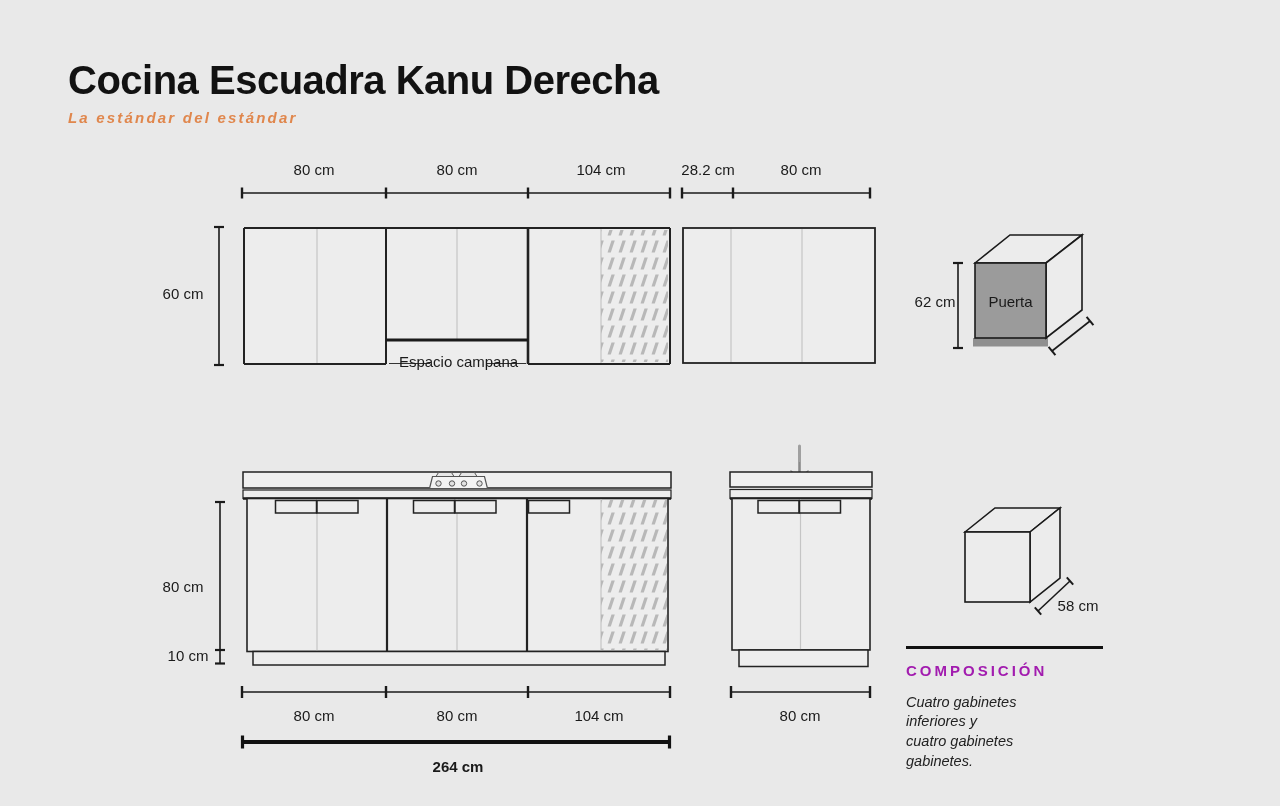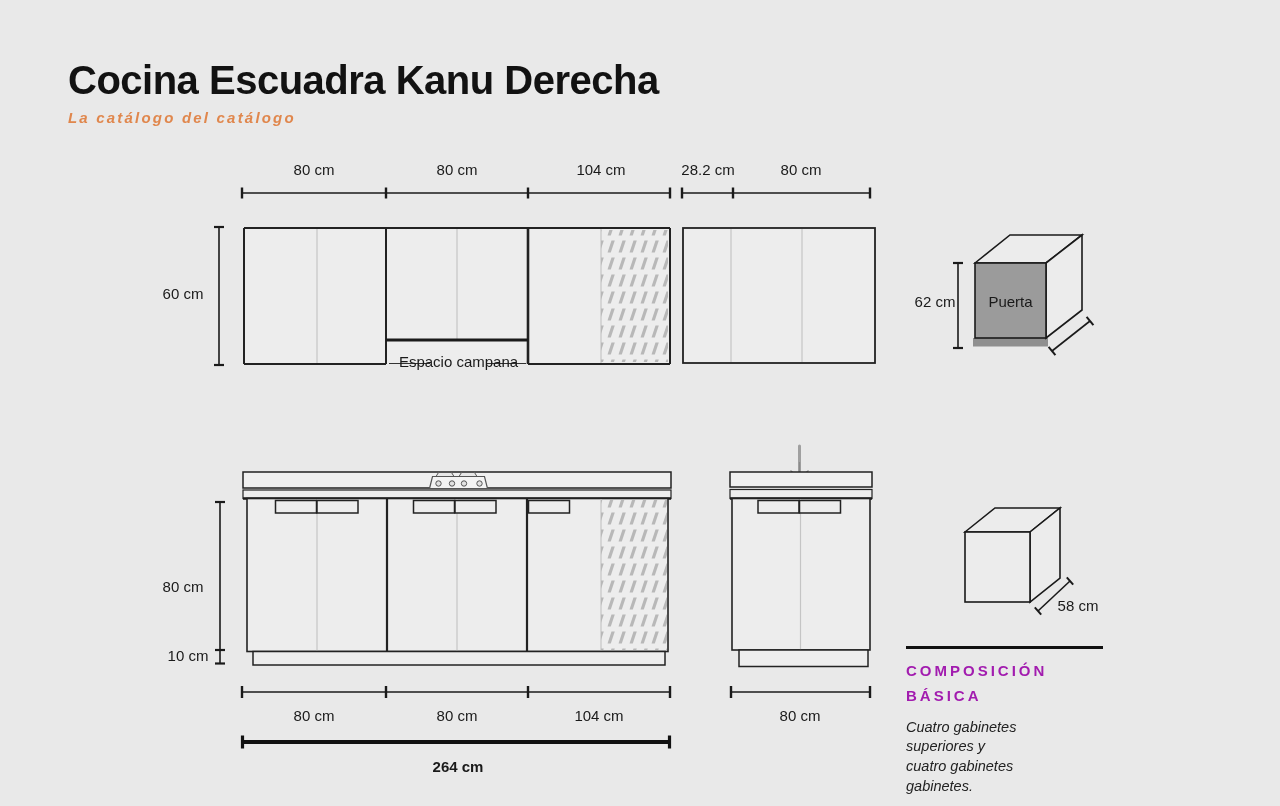--- a/index.html
+++ b/index.html
@@ -17,21 +17,21 @@
   .comp-body{margin-top:10px;font-size:14.5px;color:#222;line-height:1.22;}
   .comp-body div{margin-bottom:2px;font-style:italic;}
 </style>
 </head>
 <body>
 
 <div class="page">
 
   <div class="header">
     <div class="title">Cocina Escuadra Kanu Derecha</div>
-    <div class="subtitle">La catálogo del catálogo</div>
+    <div class="subtitle">La estándar del estándar</div>
   </div>
 
   <svg class="diagram" viewBox="0 0 1280 806" xmlns="http://www.w3.org/2000/svg">
     <defs>
       <pattern id="hatch" width="11" height="17" patternUnits="userSpaceOnUse">
         <path d="M2.5,14.5 L6.5,2.5 L9.8,2.5 L5.8,14.5 Z" fill="#b8b8b8"></path>
       </pattern>
     </defs>
 
     <g stroke="#1a1a1a">
@@ -194,23 +194,22 @@
       <line x1="1034.8" y1="607.4" x2="1041.2" y2="614.6" stroke="#1a1a1a" stroke-width="2"></line>
       <line x1="1066.8" y1="577.4" x2="1073.2" y2="584.6" stroke="#1a1a1a" stroke-width="2"></line>
       <text x="1078" y="611" text-anchor="middle" font-size="14">58 cm</text>
     </g>
   </svg>
 
   <div class="composition">
     <hr class="comp-rule">
     <div class="comp-title">
       <div>COMPOSICIÓN</div>
-      <div>BÁSICA</div>
     </div>
     <div class="comp-body">
       <div>Cuatro gabinetes</div>
-      <div>superiores y</div>
+      <div>inferiores y</div>
       <div>cuatro gabinetes</div>
       <div>gabinetes.</div>
     </div>
   </div>
 
 </div>
 
 </body></html>

